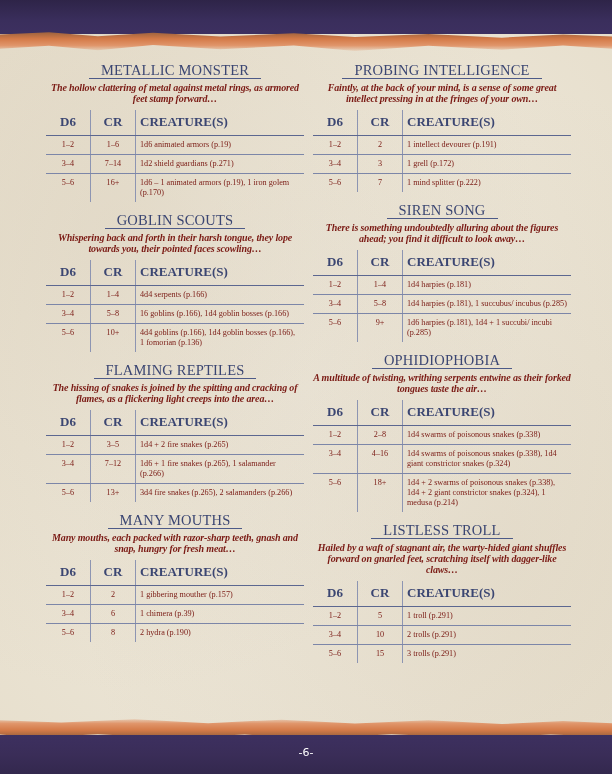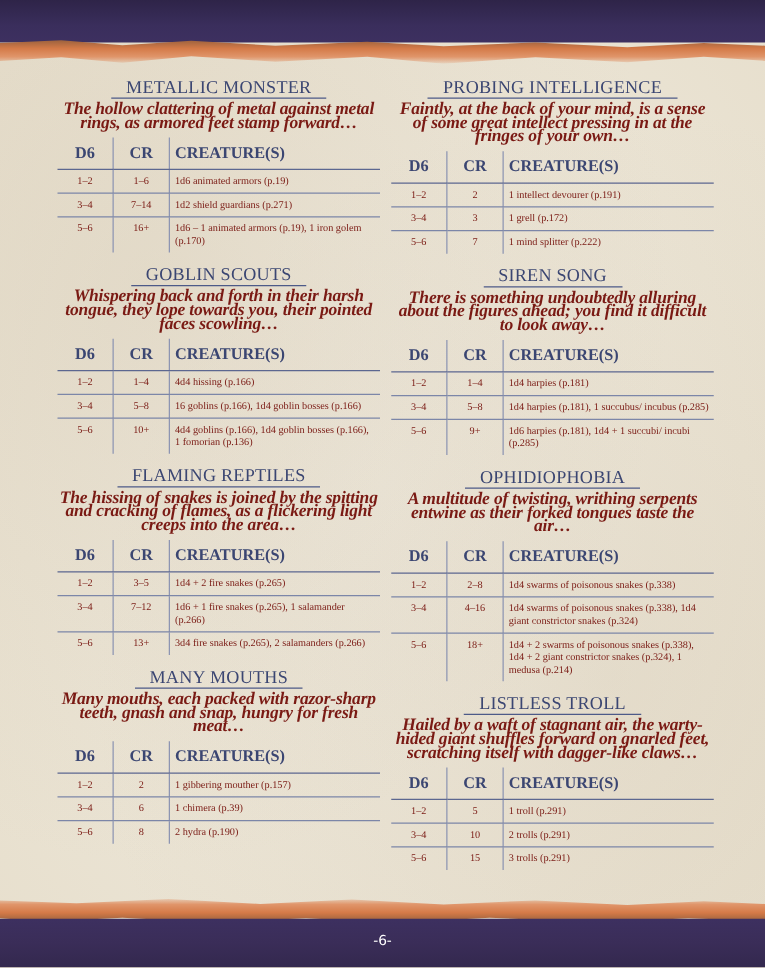--- a/index.html
+++ b/index.html
@@ -48,21 +48,21 @@
       font-family: "Liberation Serif", serif; font-size: 14.5px; letter-spacing: 0.2px;
       line-height: 16px;
       text-decoration: underline;
     }
     .section-title span {
       display: inline-block; padding: 0 12px 0 12px;
       border-bottom: 1px solid #4d5a88;
     }
     .flavor {
       text-align: center; color: #7a1a14; font-style: italic; font-weight: bold;
-      font-family: "Liberation Serif", serif; font-size: 14px; line-height: 11px;
+      font-family: "Liberation Serif", serif; font-size: 10px; line-height: 11px;
       margin: 3px 0 6px 0; letter-spacing: -0.15px;
     }
     table.enc {
       width: 100%; border-collapse: collapse;
       font-family: "Liberation Serif", serif; font-size: 8.2px; color: #7a1a14;
     }
     table.enc th {
       color: #3b4672; font-weight: bold; font-size: 13px; text-align: left;
       padding: 4px 4px 5px 4px; border-bottom: 1px solid #5c6790;
     }
@@ -120,21 +120,21 @@
       <table class="enc">
         <tbody>
             <tr>
           <th class="c-d6">D6</th>
           <th class="c-cr">CR</th>
           <th>CREATURE(S)</th>
         </tr>
         <tr>
           <td class="c-d6">1–2</td>
           <td class="c-cr">1–4</td>
-          <td>4d4 hissing (p.166)</td>
+          <td>4d4 serpents (p.166)</td>
         </tr>
         <tr>
           <td class="c-d6">3–4</td>
           <td class="c-cr">5–8</td>
           <td>16 goblins (p.166), 1d4 goblin bosses (p.166)</td>
         </tr>
         <tr>
           <td class="c-d6">5–6</td>
           <td class="c-cr">10+</td>
           <td>4d4 goblins (p.166), 1d4 goblin bosses (p.166), 1 fomorian (p.136)</td>

